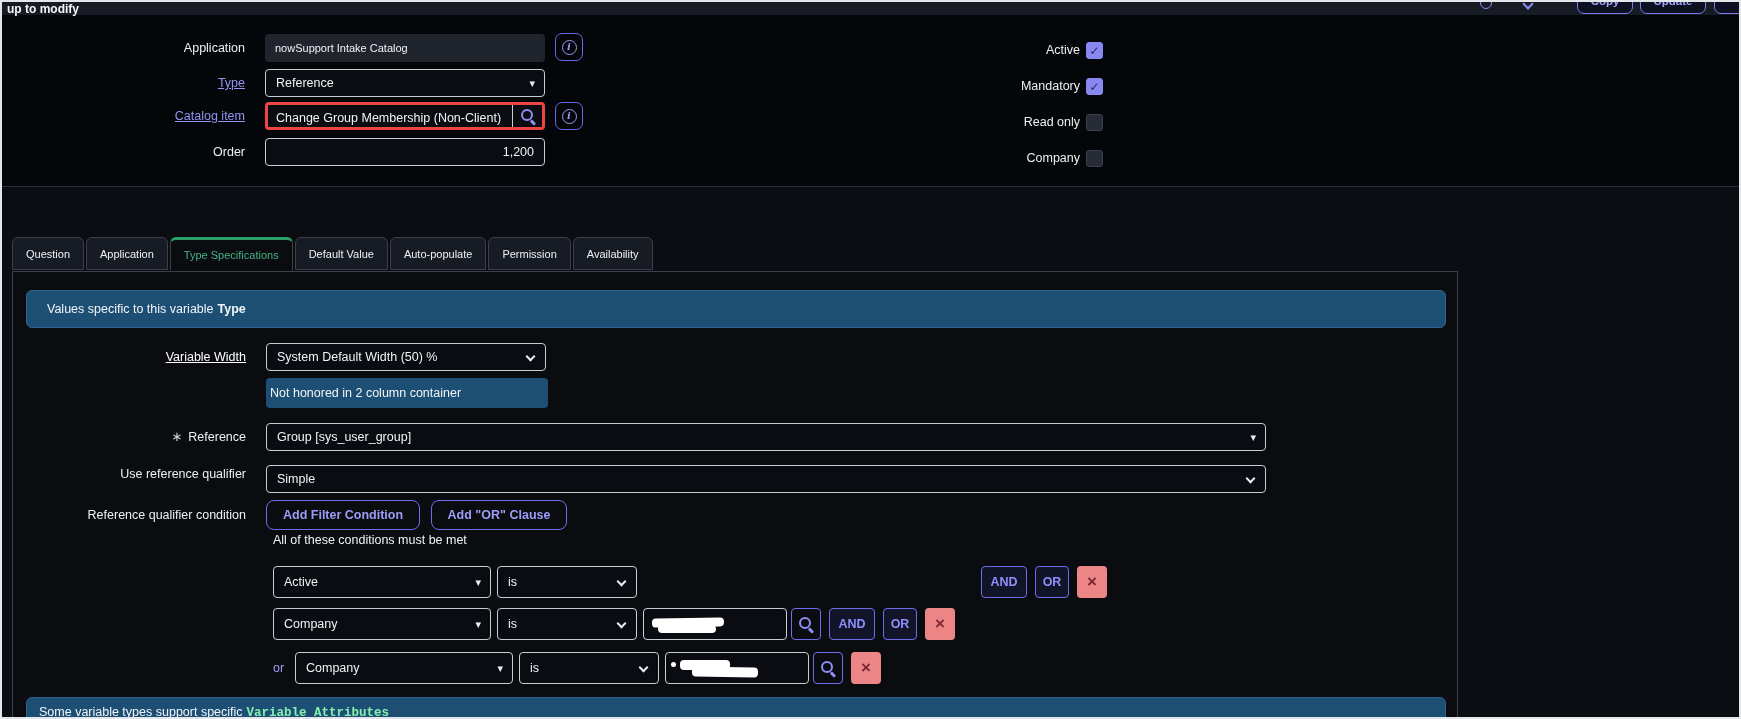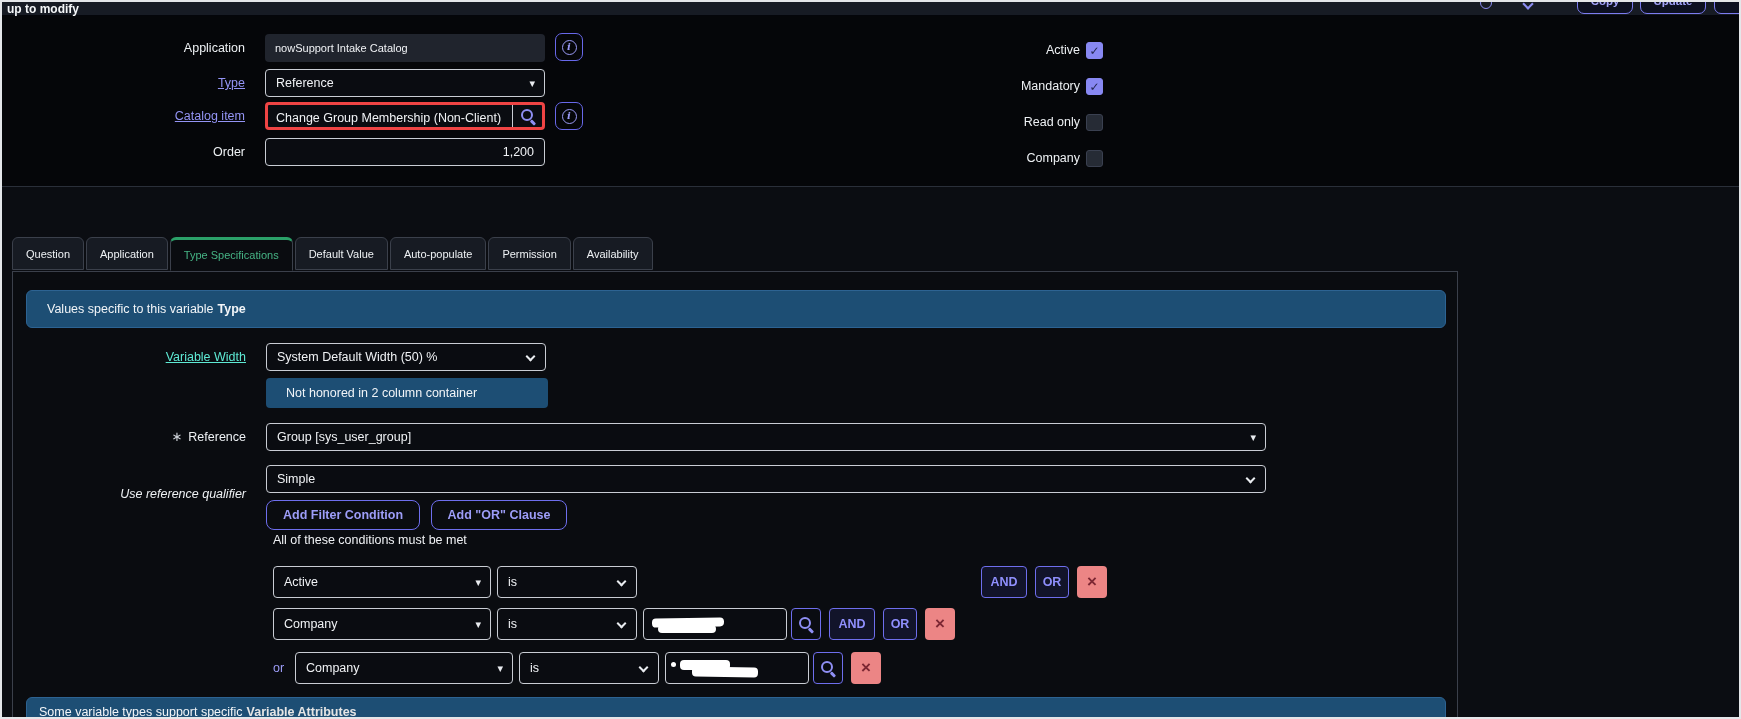--- a/index.html
+++ b/index.html
@@ -64,23 +64,23 @@
     display:flex; align-items:center; }
   .tab.active { height:34px; background:#0a0c10; border-top:3px solid #2ba169;
     border-bottom:1px solid #0a0c10; margin-bottom:-1px; color:#46b485; }
   .panel { position:absolute; left:10px; top:269px; width:1446px; height:450px;
     background:#0a0c10; border:1px solid #3b404b; border-bottom:none; z-index:1; }
   .banner { position:absolute; left:13px; top:18px; width:1420px; height:38px;
     background:#1d4e74; border:1px solid #2d6392; border-radius:6px;
     line-height:36px; padding-left:20px; font-size:12.5px; color:#f2f5f8; }
   .plabel { position:absolute; left:0; width:243px; height:28px; line-height:28px;
     text-align:right; font-size:12.5px; color:#eef1f4; }
-  .plabel.link { color:#5eead4; text-decoration:underline; }
+  .plabel.link { color:#ffffff; text-decoration:underline; }
   .note-box { position:absolute; left:253px; top:106px; width:282px; height:30px;
-    background:#1d4e74; border-radius:4px; line-height:30px; padding-left:20px;
+    background:#1d4e74; border-radius:4px; line-height:30px; padding-left:4px;
     font-size:12.5px; color:#f2f5f8; }
   .mand-mark { color:#d0d4da; font-size:13px; margin-right:6px; }
   .pill-btn { height:30px; background:#0a0c10; border:1.5px solid #6e6eed; border-radius:8px;
     color:#9d9df8; font-size:12.5px; font-weight:bold; padding:0 16px; margin-right:6px;
     display:inline-flex; align-items:center; }
   .cond-note { position:absolute; left:260px; top:261px; font-size:12.5px; color:#f0f2f5; }
   .crow { position:absolute; left:260px; height:32px; }
   .csel { position:absolute; top:0; height:32px; background:#0a0c11; border:1px solid #c9cdd4;
     border-radius:4px; color:#f0f2f5; font-size:12.5px; line-height:30px; padding:0 26px 0 10px; }
   .csel .caret { position:absolute; right:9px; top:0; line-height:30px; font-size:11px; color:#e9ecf0; }
@@ -94,21 +94,21 @@
     border:1.5px solid #6e6eed; border-radius:4px; color:#8f8ffc; font-size:12.5px; font-weight:bold;
     display:flex; align-items:center; justify-content:center;text-align:right; }
   .x-btn { position:absolute; top:0; width:30px; height:32px; background:#ec8585;
     border-radius:4px; color:#7c2733; font-size:17px; font-weight:bold;
     display:flex; align-items:center; justify-content:center; }
   .or-prefix { position:absolute; left:0; top:0; height:32px; line-height:32px;
     font-size:12.5px; color:#9d9df8; }
   .bottom-banner { position:absolute; left:13px; top:425px; width:1420px; height:40px;
     background:#1d4e74; border:1px solid #2d6392; border-radius:6px 6px 0 0;
     padding:7px 0 0 12px; font-size:12.5px; color:#f2f5f8; }
-  .bb-link { color:#e5e5e5; font-weight:bold; text-decoration:underline; }
+  .bb-link { color:#86efac; font-weight:bold; text-decoration:underline;font-family:Liberation Mono, monospace; }
   .sp { margin-right:4px; }
   .bold { font-weight:bold; }
 </style>
 </head>
 <body>
 
 <div class="screen">
 
   <div class="topbar">
     <div class="topbar-title">up to modify</div>
@@ -184,26 +184,27 @@
     <div class="note-box">Not honored in 2 column container</div>
 
     <div class="plabel" style="top:151px; padding-right:10px;">
       <span class="mand-mark">∗</span><span>Reference</span>
     </div>
     <div class="sel" style="left:253px; top:151px; width:1000px; height:28px;">
       <span>Group [sys_user_group]</span>
       <span class="caret">▾</span>
     </div>
 
-    <div class="plabel" style="top:208px; padding-right:10px;font-style:italic;">Use reference qualifier</div>
+    <div class="plabel" style="top:188px; padding-right:10px;">Use reference qualifier</div>
     <div class="sel" style="left:253px; top:193px; width:1000px; height:28px;">
       <span>Simple</span>
       <span class="chev"></span>
     </div>
 
+    <div class="plabel" style="top:229px; padding-right:10px;">Reference qualifier condition</div>
     <div style="position:absolute; left:253px; top:228px;">
       <span class="pill-btn">Add Filter Condition</span>
       <span class="pill-btn">Add "OR" Clause</span>
     </div>
     <div class="cond-note">All of these conditions must be met</div>
 
     <div class="crow" style="top:294px; width:900px;">
       <div class="csel" style="left:0; width:218px;">
         <span>Active</span>
         <span class="caret">▾</span>

